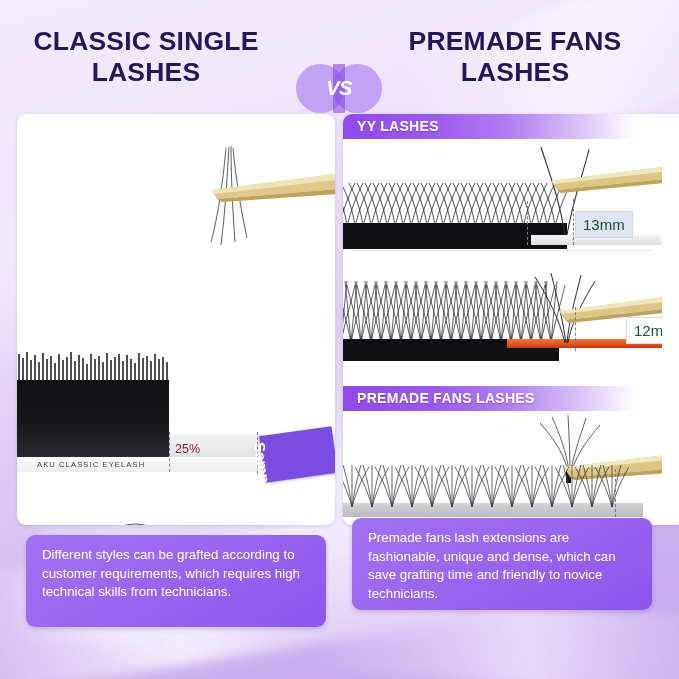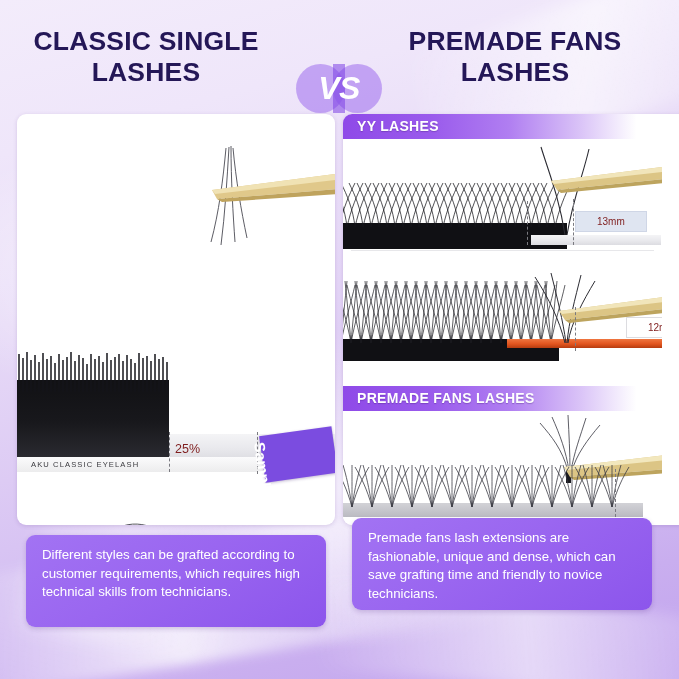--- a/index.html
+++ b/index.html
@@ -34,21 +34,21 @@
     font-size:26.5px;font-weight:bold;line-height:31px;letter-spacing:.2px;
   }
   .htitle.left{left:12px;}
   .htitle.right{left:381px;}
   .vs-badge{position:absolute;left:296px;top:38px;width:86px;height:49px;}
   .vs-c{position:absolute;top:0;width:49px;height:49px;border-radius:50%;background:#a779ef;opacity:.62;}
   .vs-c.a{left:0;}
   .vs-c.b{left:37px;}
   .vs-mid{position:absolute;left:37px;top:0;width:12px;height:49px;background:#7b3fe4;opacity:.55;}
   .vs-text{position:absolute;left:0;top:0;width:86px;height:49px;line-height:49px;text-align:center;
-    color:#fff;font-size:32px;font-weight:bold;font-style:italic;letter-spacing:-.5px;}
+    color:#fff;font-size:20px;font-weight:bold;font-style:italic;letter-spacing:-.5px;}
 
   
   .card{position:absolute;background:#fff;border-radius:9px;overflow:hidden;
     box-shadow:0 1px 4px rgba(90,50,140,.18);}
   .card-left{left:17px;top:114px;width:318px;height:411px;}
   .card-right{left:343px;top:114px;width:346px;height:411px;}
 
   .caption{position:absolute;width:300px;height:92px;border-radius:9px;
     background:linear-gradient(150deg,#a273f3 0%,#9a66f0 45%,#8c55ec 100%);
     box-shadow:0 2px 5px rgba(80,40,130,.22);
@@ -59,21 +59,21 @@
 
   
   .sec{position:absolute;left:0;width:319px;}
   .sec-hd{position:relative;height:25px;
     background:linear-gradient(90deg,#8f4ae8 0%,#9a5bec 28%,#b07ef1 52%,#d9c2f7 74%,#ffffff 92%);
     color:#fff;font-size:14px;font-weight:bold;line-height:25px;padding-left:14px;
     box-sizing:border-box;letter-spacing:.3px;text-shadow:0 1px 1px rgba(70,30,120,.35);}
   .sec-body{position:relative;height:110px;background:#fff;overflow:hidden;}
   .sec-div{position:absolute;left:8px;width:303px;height:1px;background:#e7e7ea;}
 
-  .meas{position:absolute;font-size:10px;color:#7f1d1d;padding:4px 21px;
+  .meas{position:absolute;font-size:15px;color:#14532d;padding:4px 7px;
     background:#dfe5f1;border:1px solid #cfd6e6;}
   .meas.plain{background:#fff;border:1px solid #dcdce0;margin-left:45px;}
   .dash{position:absolute;border-left:1px dashed #7a7a80;}
 
   
   .strip{position:absolute;}
   .lashband{position:absolute;}
   svg{display:block;}
   .tw{position:absolute;}
   .brandtxt{position:absolute;font-size:7.6px;letter-spacing:1.1px;color:#3a3a3f;
@@ -166,21 +166,21 @@
         <line x1="134" y1="9" x2="134" y2="40"></line>
       <line x1="138" y1="2" x2="138" y2="40"></line>
         <line x1="142" y1="7" x2="142" y2="40"></line>
       <line x1="146" y1="5" x2="146" y2="40"></line>
         <line x1="150" y1="10" x2="150" y2="40"></line>
     </g>
   </svg>
 
   <div class="graybar" style="left:152px;top:320px;width:166px;height:26px;"></div>
   <div class="graybar" style="left:0px;top:343px;width:318px;height:15px;background:linear-gradient(180deg,#fbfbfc,#ececed);"></div>
-  <div class="brandtxt" style="left:14px;top:346px;">AKU  CLASSIC  EYELASH</div>
+  <div class="brandtxt" style="left:20px;top:346px;">AKU  CLASSIC  EYELASH</div>
   <div class="pct" style="left:158px;top:328px;">25%</div>
   <div class="dash" style="left:152px;top:318px;height:40px;"></div>
   <div class="dash" style="left:240px;top:318px;height:42px;"></div>
 
   <div class="ribbon" style="left:245px;top:317px;width:73px;height:47px;">
     <span>Sample</span>
   </div>
 
   <svg class="strip" style="left:0px;top:385px;" width="318" height="120">
     <g stroke="#56565e" stroke-width="1" fill="none">

